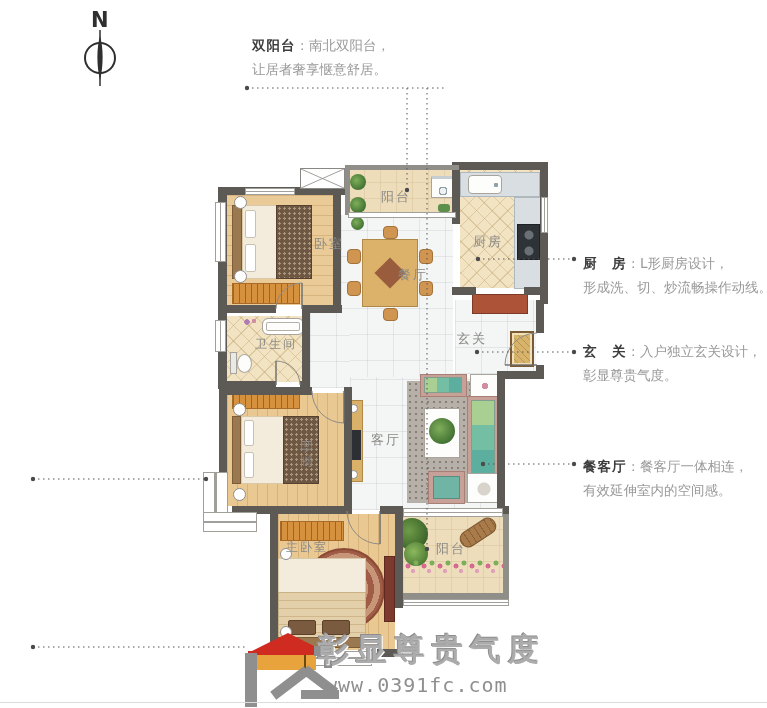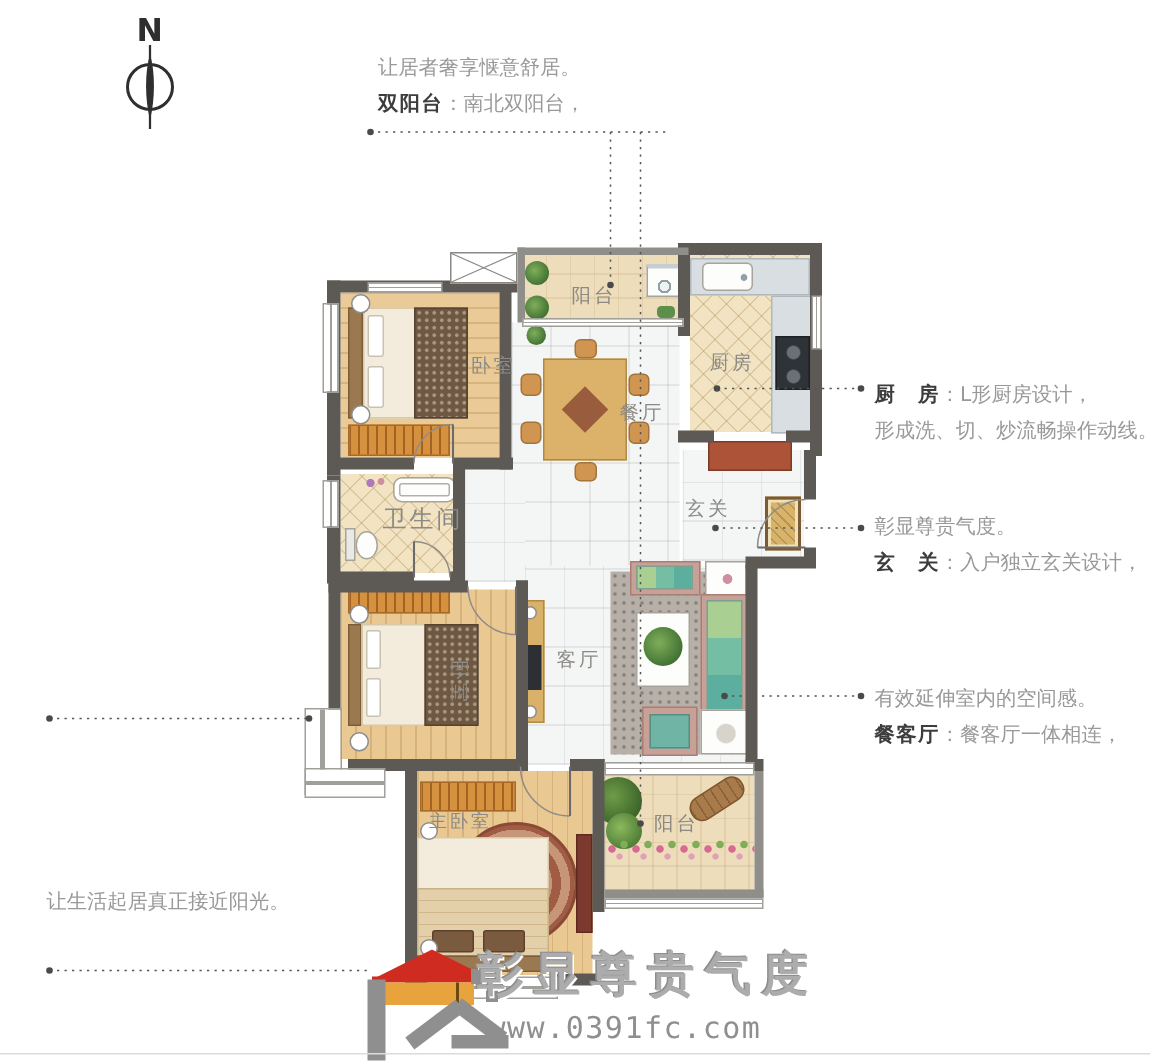--- a/index.html
+++ b/index.html
@@ -228,56 +228,55 @@
     <circle cx="483" cy="464" r="2.2"></circle>
       <circle cx="574" cy="464" r="2.2"></circle>
     <circle cx="33" cy="479" r="2.2"></circle>
       <circle cx="206" cy="479" r="2.2"></circle>
     <circle cx="33" cy="647" r="2.2"></circle>
   </g>
 </svg>
 
 <div class="rlabel" style="left:381px;top:188px;">阳台</div>
 <div class="rlabel" style="left:473px;top:233px;">厨房</div>
-<div class="rlabel" style="left:413px;top:266px;">餐厅</div>
+<div class="rlabel" style="left:398px;top:266px;">餐厅</div>
 <div class="rlabel" style="left:457px;top:330px;">玄关</div>
-<div class="rlabel" style="left:255px;top:336px;font-size:16px;">卫生间</div>
+<div class="rlabel" style="left:255px;top:336px;font-size:12px;">卫生间</div>
 <div class="rlabel" style="left:314px;top:235px;">卧室</div>
 <div class="rlabel" style="left:315px;top:440px;transform:rotate(90deg);transform-origin:left top;">卧室</div>
 <div class="rlabel" style="left:371px;top:431px;">客厅</div>
 <div class="rlabel" style="left:286px;top:539px;font-size:12px;">主卧室</div>
 <div class="rlabel" style="left:436px;top:540px;">阳台</div>
 
 <div class="compass-n">N</div>
 
 <div class="ann" style="left:252px;top:33px;">
+  <div><b>双阳台</b><span>：</span><span>南北双阳台，</span></div>
   <div>让居者奢享惬意舒居。</div>
-  <div><b>双阳台</b><span>：</span><span>南北双阳台，</span></div>
 </div>
 
 <div class="ann" style="left:583px;top:251px;">
   <div><b>厨　房</b><span>：</span><span>L形厨房设计，</span></div>
   <div>形成洗、切、炒流畅操作动线。</div>
 </div>
 
 <div class="ann" style="left:583px;top:339px;">
+  <div><b>玄　关</b><span>：</span><span>入户独立玄关设计，</span></div>
   <div>彰显尊贵气度。</div>
-  <div><b>玄　关</b><span>：</span><span>入户独立玄关设计，</span></div>
 </div>
 
 <div class="ann" style="left:583px;top:454px;">
+  <div><b>餐客厅</b><span>：</span><span>餐客厅一体相连，</span></div>
   <div>有效延伸室内的空间感。</div>
-  <div><b>餐客厅</b><span>：</span><span>餐客厅一体相连，</span></div>
 </div>
 
 <div class="ann" style="left:31px;top:421px;">
 </div>
 
 <div class="ann" style="left:31px;top:589px;">
-  <div>让生活起居真正接近阳光。</div>
 </div>
 
 <div class="abs" style="left:243px;top:626px;width:102px;height:82px;">
   <div class="abs" style="left:7px;top:7px;width:0;height:0;border-left:38px solid transparent;border-right:38px solid transparent;border-bottom:19px solid #cf2b20;"></div>
   <div class="abs" style="left:5px;top:25px;width:80px;height:4px;background:#cf2b20;"></div>
   <div class="abs" style="left:11px;top:29px;width:62px;height:15px;background:#e8a33d;background-image:repeating-linear-gradient(90deg,transparent 0 50px,#6b4a12 50px 52px);"></div>
   <div class="abs" style="left:2px;top:27px;width:12px;height:54px;background:#8f8f8f;"></div>
   <div class="abs" style="left:71px;top:20px;width:18px;height:10px;background:#8f8f8f;"></div>
   <div class="abs" style="left:81px;top:20px;width:8px;height:22px;background:#8f8f8f;"></div>
   <div class="abs" style="left:26px;top:52px;width:42px;height:10px;background:#8f8f8f;transform:rotate(-37deg);"></div>

